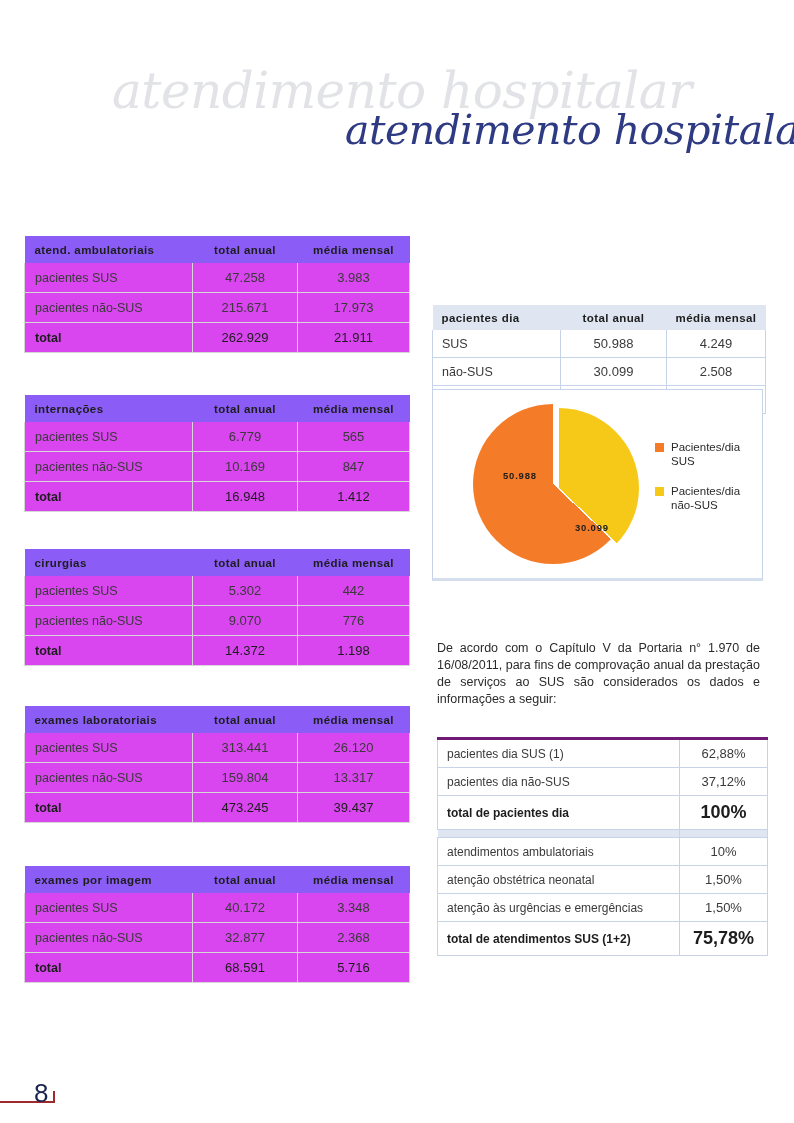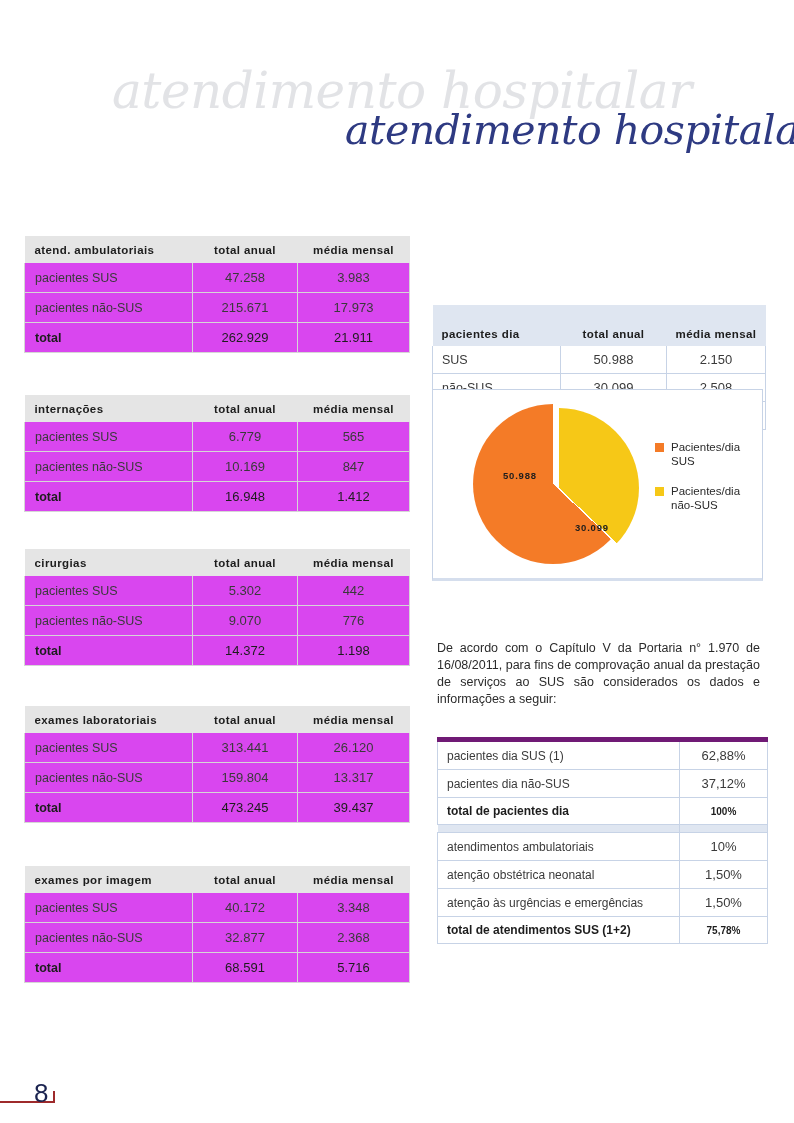--- a/index.html
+++ b/index.html
@@ -50,21 +50,21 @@
     position: absolute;
     border-collapse: collapse;
     table-layout: fixed;
     font-size: 12.5px;
   }
   .stat-table col.c1 { width: 168px; }
   .stat-table col.c2 { width: 105px; }
   .stat-table col.c3 { width: 112px; }
 
   .stat-table thead th {
-    background: #e5e5e5;
+    background: #8b5cf6;
     font-weight: bold;
     font-size: 11.5px;
     letter-spacing: 0.4px;
     color: #1d1d1d;
     padding: 8px 10px 7px 10px;
     text-align: center;
     border: none;
   }
   .stat-table thead th.lbl {
     text-align: left;
@@ -111,21 +111,21 @@
   }
   #tbl-pacientes-dia col.c1 { width: 128px; }
   #tbl-pacientes-dia col.c2 { width: 106px; }
   #tbl-pacientes-dia col.c3 { width: 99px; }
   #tbl-pacientes-dia thead th {
     background: #dfe6f1;
     font-weight: bold;
     font-size: 11.5px;
     letter-spacing: 0.4px;
     color: #1d1d1d;
-    padding: 23px 9px 6px 9px;
+    padding: 7px 9px 6px 9px;
     text-align: center;
     border: none;
   }
   #tbl-pacientes-dia thead th.lbl { text-align: left; }
   #tbl-pacientes-dia tbody td {
     border-bottom: 1px solid #c7d3e6;
     border-right: 1px solid #c7d3e6;
     padding: 6px 9px 6px 9px;
     background: #ffffff;
   }
@@ -248,28 +248,28 @@
     border-left: 1px solid #c7d3e6;
     color: #3a3a3a;
   }
   #tbl-percentuais td.num {
     text-align: center;
     font-size: 13px;
     color: #3a3a3a;
     margin-top: 16px;
   }
   #tbl-percentuais tr.bold td.lbl { font-weight: bold; color: #1d1d1d; font-size: 12px; }
-  #tbl-percentuais tr.bold td.num { font-weight: bold; color: #1d1d1d; font-size: 10px; }
+  #tbl-percentuais tr.bold td.num { font-weight: bold; color: #1d1d1d; font-size: 18px; }
   #tbl-percentuais tr.spacer td {
     background: #dfe6f1;
     padding: 0;
     height: 7px;
     border-bottom: 1px solid #c7d3e6;
   }
-  #tbl-percentuais tr:first-child td { border-top: 5px solid #701a75; }
+  #tbl-percentuais tr:first-child td { border-top: 3px solid #701a75; }
 
   
   #footer-rule {
     position: absolute;
     left: 0;
     top: 1101px;
     width: 55px;
     height: 2px;
     background: #9e2a2b;
   }
@@ -468,21 +468,21 @@
     <tr>
       <th class="lbl">pacientes dia</th>
       <th>total anual</th>
       <th>média mensal</th>
     </tr>
   </thead>
   <tbody>
     <tr>
       <td class="lbl">SUS</td>
       <td class="num">50.988</td>
-      <td class="num">2.150</td>
+      <td class="num">4.249</td>
     </tr>
     <tr>
       <td class="lbl">não-SUS</td>
       <td class="num">30.099</td>
       <td class="num">2.508</td>
     </tr>
     <tr class="total">
       <td class="lbl">total</td>
       <td class="num">81.087</td>
       <td class="num">6.757</td>

